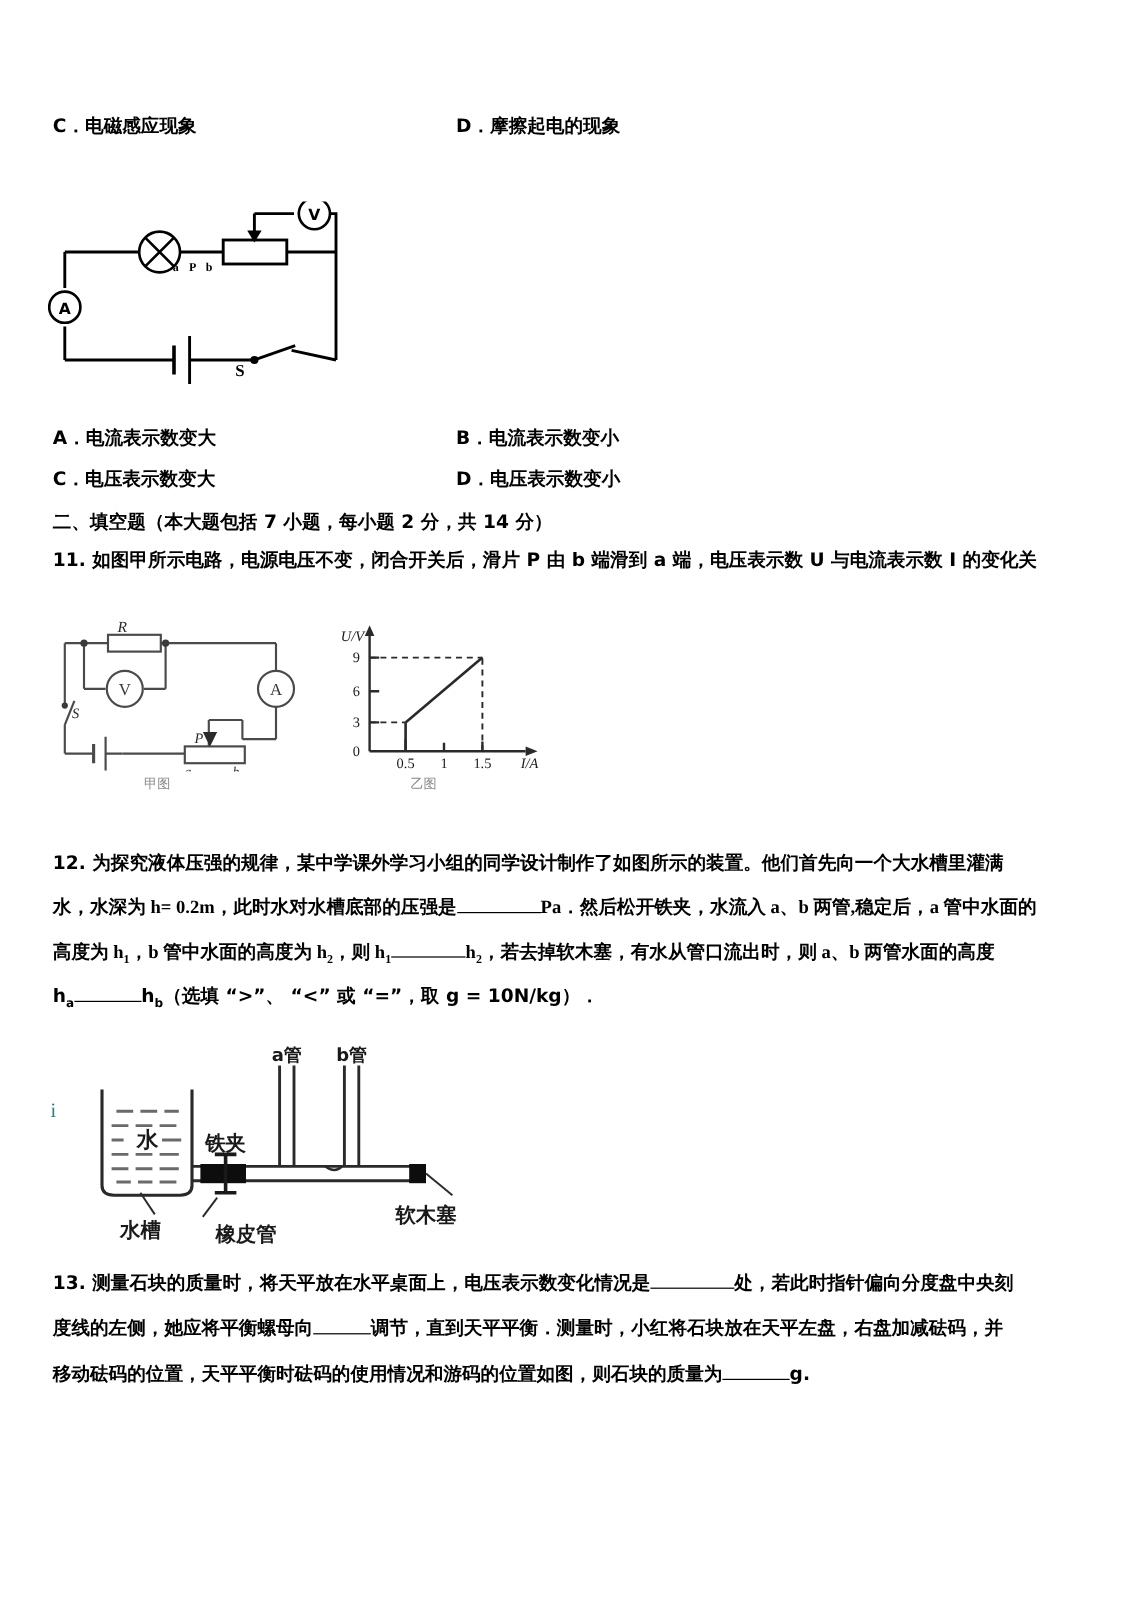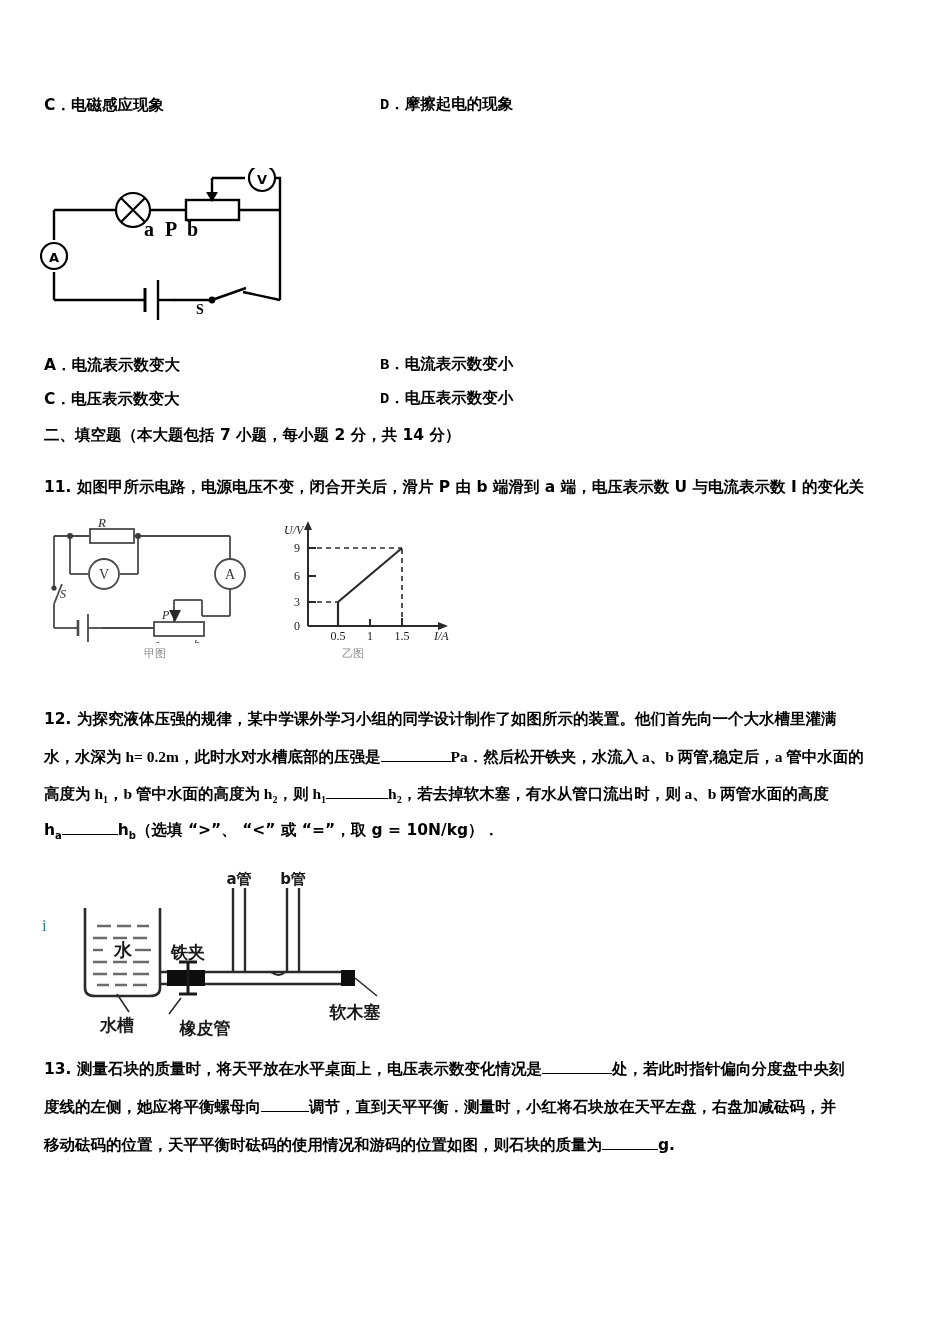--- a/index.html
+++ b/index.html
@@ -24,21 +24,21 @@
   
   .row {
     position: absolute;
     font-size: 15.5px;
     font-weight: bold;
     line-height: 1.5;
     white-space: nowrap;
     font-family: "DejaVu Sans", "Liberation Sans", sans-serif;
   }
   .opt-left  { left: 44px; }
-  .opt-right { left: 380px; font-family: Liberation Mono, monospace; }
+  .opt-right { left: 380px; }
   .blank {
     display: inline-block;
     border-bottom: 1.4px solid #000;
     vertical-align: baseline;
   }
   .sub { font-size: 10px; vertical-align: sub; }
 
   
   .fig { position: absolute; }
   .fig svg { display: block; }
@@ -118,40 +118,40 @@
         <path d="M105 120 L105 144" stroke-width="3"></path>
         <path d="M118 112 L118 152" stroke-width="2.4"></path>
         <path d="M118 132 L130 132" stroke-width="2.4"></path>
       </g>
 
       <g>
         <circle cx="172" cy="132" r="3.4" fill="#000"></circle>
         <path d="M172 132 L206 120" stroke="#000" stroke-width="2.4" fill="none"></path>
       </g>
     </svg>
-    <div style="position:absolute; left:104px; top:50px; font-size:20px; font-weight:bold; letter-spacing:3px;">a  P  b</div>
+    <div style="position:absolute; left:104px; top:50px; font-size:10px; font-weight:bold; letter-spacing:3px;">a  P  b</div>
     <div style="position:absolute; left:156px; top:134px; font-size:14px; font-weight:bold;">S</div>
   </div>
 
   <div class="row opt-left" style="top:354px;">
     <span>A．</span><span>电流表示数变大</span>
   </div>
   <div class="row opt-right" style="top:354px;">
     <span>B．</span><span>电流表示数变小</span>
   </div>
   <div class="row opt-left" style="top:388px;">
     <span>C．</span><span>电压表示数变大</span>
   </div>
   <div class="row opt-right" style="top:388px;">
     <span>D．</span><span>电压表示数变小</span>
   </div>
 
   <div class="row" style="left:44px; top:424px;">二、填空题（本大题包括 7 小题，每小题 2 分，共 14 分）</div>
 
-  <div class="row" style="left:44px; top:456px;margin-top:20px;">
+  <div class="row" style="left:44px; top:456px;">
     <span>11.</span>
     <span>如图甲所示电路，电源电压不变，闭合开关后，滑片 P 由 b 端滑到 a 端，电压表示数 U 与电流表示数 I 的变化关</span>
   </div>
 
   <div class="fig" style="left:42px; top:518px;">
     <svg width="230" height="125" viewBox="0 0 230 125">
       <g stroke="#4a4a4a" stroke-width="1.8" fill="none">
 
         <path d="M12 18 L188 18"></path>
 
@@ -201,21 +201,21 @@
       </g>
 
       <rect x="112" y="104" width="50" height="14" stroke="#4a4a4a" stroke-width="1.8" fill="#fff"></rect>
       <polygon points="127,92 139,92 133,104" fill="#2a2a2a"></polygon>
       <text x="120" y="101" font-family="Liberation Serif, serif" font-size="12" font-style="italic" fill="#2a2a2a">P</text>
       <text x="112" y="129" font-family="Liberation Serif, serif" font-size="11" font-style="italic" fill="#2a2a2a">a</text>
       <text x="152" y="129" font-family="Liberation Serif, serif" font-size="11" font-style="italic" fill="#2a2a2a">b</text>
       <text x="56" y="9" font-family="Liberation Serif, serif" font-size="13" font-style="italic" fill="#2a2a2a">R</text>
       <text x="18" y="80" font-family="Liberation Serif, serif" font-size="12" font-style="italic" fill="#2a2a2a">S</text>
     </svg>
-    <div class="caption" style="left:78px; top:128px;margin-left:24px;">甲图</div>
+    <div class="caption" style="left:78px; top:128px;">甲图</div>
   </div>
 
   <div class="fig" style="left:278px; top:518px;">
     <svg width="190" height="125" viewBox="0 0 190 125">
 
       <g stroke="#2a2a2a" stroke-width="2" fill="none">
         <path d="M30 108 L160 108"></path>
         <path d="M30 108 L30 12"></path>
       </g>
       <polygon points="160,104 170,108 160,112" fill="#2a2a2a"></polygon>

